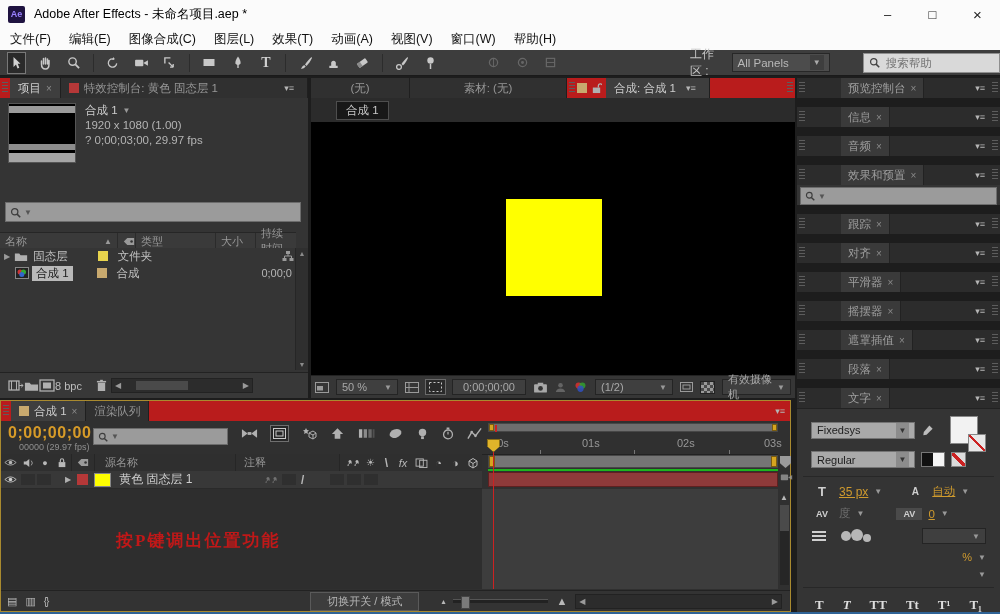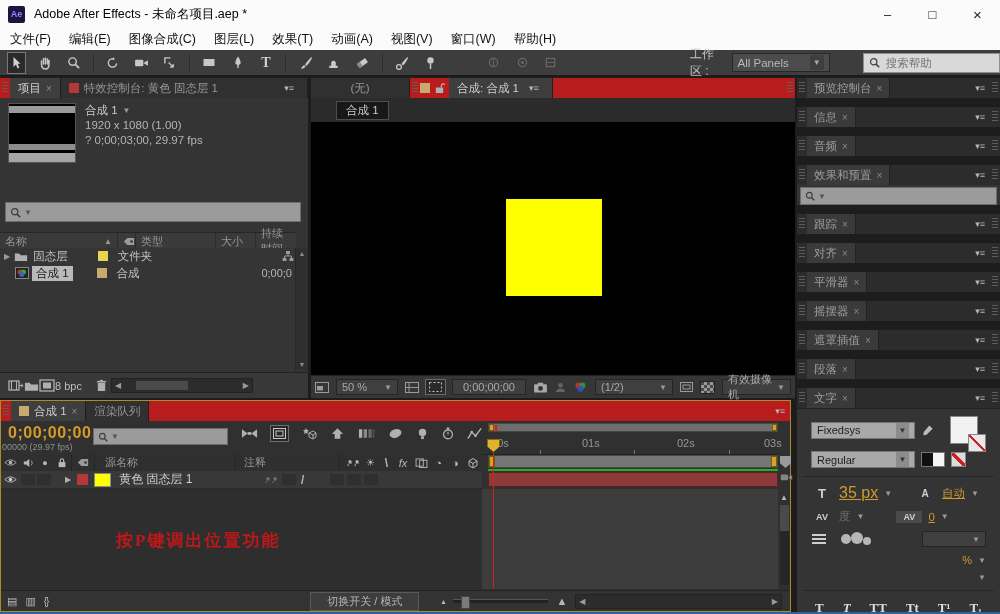--- a/index.html
+++ b/index.html
@@ -61,21 +61,21 @@
   .pfooter{left:0;top:294px;width:308px;height:26px;background:#383838;border-top:1px solid #222;display:flex;align-items:center;padding-left:8px;box-sizing:border-box;}
   .hsb{width:140px;height:13px;background:#2c2c2c;border:1px solid #222;display:flex;align-items:center;color:#9a9a9a;font-size:8px;}
   .hsb .thumbx{flex:0 0 52px;height:9px;background:#4a4a4a;margin-left:12px;}
   
   .crumb{left:25px;top:5px;background:#181818;border:1px solid #4e4e4e;color:#c9c9c9;padding:1px 9px;font-size:11.5px;}
   .canvas{left:0;top:44px;width:484px;height:253px;background:#000;overflow:hidden;}
   .vfooter{left:0;top:297px;width:484px;height:23px;background:#363636;border-top:1px solid #222;display:flex;align-items:center;gap:7px;padding:0 4px;box-sizing:border-box;}
   
   .rpanel{background:#343434;margin-bottom:9px;}
   .rhead{height:20px;display:flex;align-items:stretch;background:#2c2c2c;font-size:11.5px;color:#9e9e9e;}
-  .rtab{display:flex;align-items:center;gap:5px;padding:0 7px;background:#3a3a3a;border-right:1px solid #222;}
+  .rtab{display:flex;align-items:center;gap:5px;padding:0 7px;background:#3a3a3a;border-right:1px solid #222;margin-left:34px;}
   .charbox{background:#343434;border-top:1px solid #222;position:relative;}
   .orange{color:#cf9a2e;}
   .chrow{display:flex;align-items:center;gap:6px;margin:7px 8px 0 14px;}
   .tico{color:#cfcfcf;font-size:10px;font-weight:bold;width:22px;display:inline-flex;justify-content:center;}
   .fauxT{color:#dedede;font-size:13px;font-family:"Liberation Serif",serif;font-weight:bold;}
   .swfill{position:relative;width:26px;height:26px;background:#f2f2f2;border:1px solid #888;}
   .swstroke{position:absolute;right:-9px;bottom:-9px;width:16px;height:16px;background:#e8e8e8;border:1px solid #888;
             background-image:linear-gradient(45deg,transparent 44%,#c22 44%,#c22 56%,transparent 56%);}
   .swbw{width:22px;height:13px;background:linear-gradient(to right,#111 50%,#f5f5f5 50%);border:1px solid #777;}
   .redslash{width:13px;height:13px;background:#dcdcdc;border:1px solid #888;background-image:linear-gradient(45deg,transparent 42%,#c22 42%,#c22 58%,transparent 58%);}
@@ -403,20 +403,23 @@
         <span style="margin-left:auto;padding:0 3px;">▶</span>
       </div>
     </div>
   </div>
 
   <div class="panel" style="left:311px;top:78px;width:484px;height:320px;">
     <div class="tabbar">
       <div class="tab" style="width:82px;justify-content:center;">
           <span>(无)</span>
         </div>
+      <div class="tab" style="width:140px;justify-content:center;">
+          <span>素材: (无)</span>
+        </div>
       <div class="grip"></div>
       <span class="chip" style="align-self: center; background: rgb(200, 169, 110);"></span>
       <span class="ic" style="align-self:center;margin:0 4px;">
           <svg width="11" height="12" viewBox="0 0 12 13">
             <rect x="2" y="6" width="8" height="6" fill="#b0b0b0"></rect>
             <path d="M8 6 V4 a2.2 2.2 0 0 1 4.2 -.8" stroke="#b0b0b0" fill="none" stroke-width="1.4"></path>
           </svg>
         </span>
       <div class="tab active">
         <span>合成: 合成 1</span>
@@ -656,21 +659,21 @@
           <div class="ddl" style="width:104px;height:17px;">
             <span>Regular</span>
             <span class="arrbox">▼</span>
           </div>
           <span class="swbw"></span>
           <span class="redslash"></span>
         </div>
         <div style="height:1px;background:#272727;margin:8px 6px 0 6px;"></div>
         <div class="chrow">
           <span class="tico" style="font-size:13px;">T</span>
-          <span class="orange" style="font-size:16px;text-decoration:underline;">35 px</span>
+          <span class="orange" style="font-size:12px;text-decoration:underline;">35 px</span>
           <span class="arr">▼</span>
           <span class="tico" style="margin-left:16px;">A</span>
           <span class="orange" style="font-size:11.5px;text-decoration:underline;">自动</span>
           <span class="arr">▼</span>
         </div>
         <div class="chrow">
           <span class="tico" style="font-size:9px;">AV</span>
           <span style="color:#6f6f6f;font-size:11.5px;">度</span>
           <span class="arr">▼</span>
           <span class="tico" style="margin-left:26px;font-size:9px;background:#4a4a4a;padding:1px 2px;">AV</span>
@@ -723,21 +726,21 @@
         <span>合成 1</span>
         <span class="tabx">×</span>
       </div>
       <div class="tab">
           <span>渲染队列</span>
         </div>
       <span class="pmenu">▾≡</span>
     </div>
 
     <div class="abs bigtc" style="left:7px;top:23px;">0;00;00;00</div>
-    <div class="abs frames" style="left:1px;top:41px;">00000 (29.97 fps)</div>
+    <div class="abs frames" style="left:18px;top:41px;">00000 (29.97 fps)</div>
     <div class="abs searchbox" style="left:92px;top:27px;width:135px;height:17px;">
       <span class="ic">
           <svg width="10" height="10" viewBox="0 0 14 14">
             <circle cx="6" cy="6" r="4" stroke="#3d3d3d" fill="none" stroke-width="1.6"></circle>
             <line x1="9" y1="9" x2="13" y2="13" stroke="#3d3d3d" stroke-width="2"></line>
           </svg>
         </span>
       <span class="arr" style="color:#555;">▼</span>
       <input style="">
     </div>

